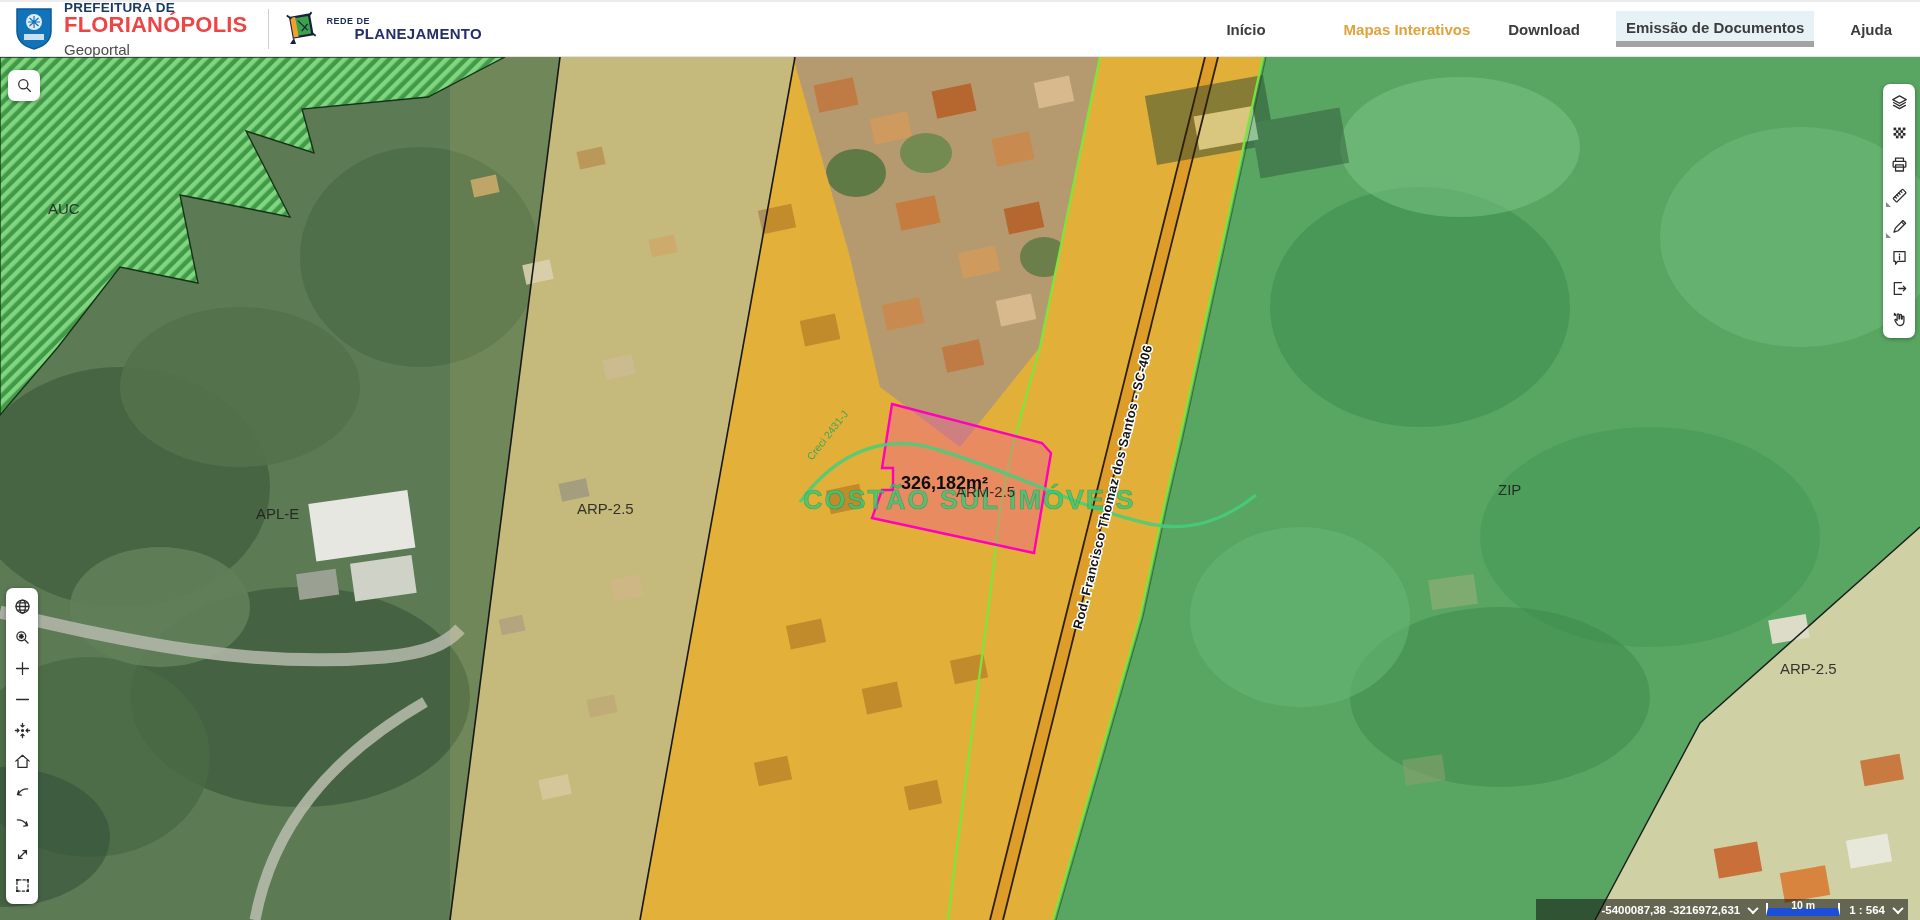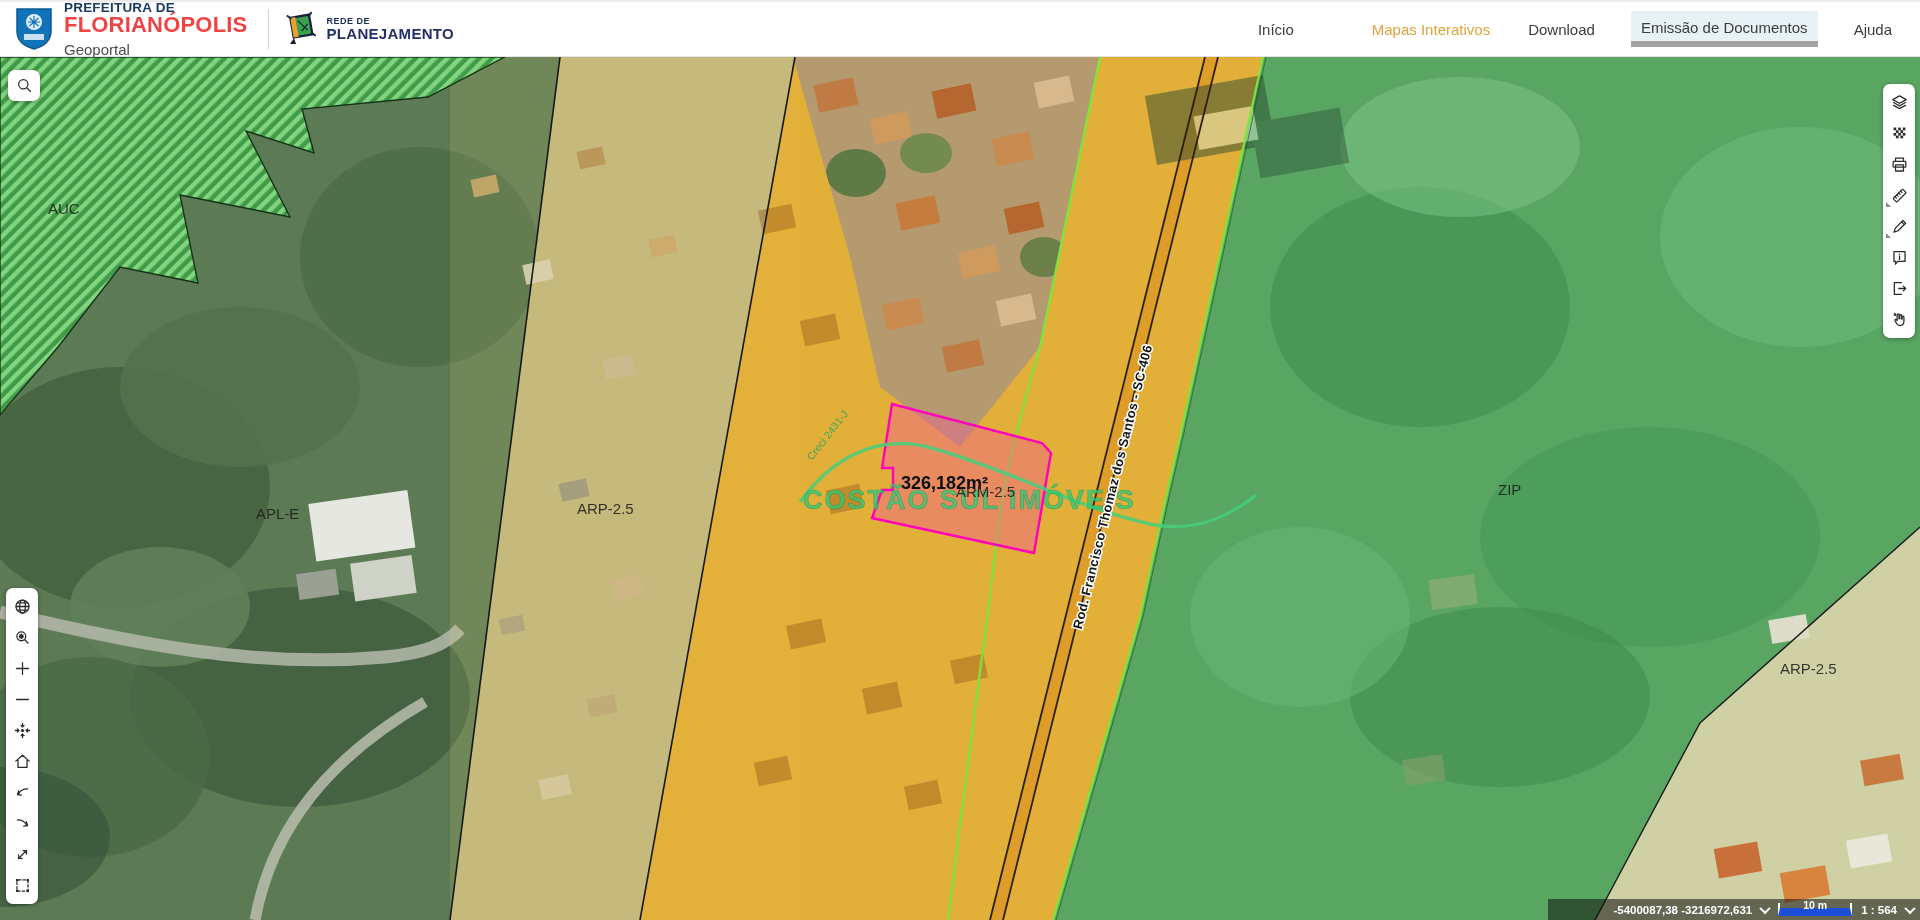--- a/index.html
+++ b/index.html
@@ -13,22 +13,22 @@
            display:flex; align-items:center; padding:0 26px 0 14px; z-index:30; }
   .logo-group { display:flex; align-items:center; gap:10px; }
   .logo-text { display:flex; flex-direction:column; line-height:1; }
   .logo-l1 { font-size:13.5px; font-weight:bold; color:#173a5e; letter-spacing:.2px; }
   .logo-l2 { font-size:22px; font-weight:bold; color:#ef4444; letter-spacing:.2px; }
   .logo-sub { font-size:15px; color:#4c4c4c; margin-top:6px; }
   .divider { width:1px; height:40px; background:#cfcfcf; margin:0 16px 0 20px; }
   .partner { display:flex; align-items:center; gap:8px; }
   .partner-text { line-height:1; }
   .partner-l1 { font-size:9px; font-weight:bold; color:#1b2b54; letter-spacing:.5px; }
-  .partner-l2 { font-size:15px; font-weight:bold; color:#242e6b; letter-spacing:.3px; }
-  nav { margin-left:auto; display:flex; align-items:center; gap:34px; font-size:15px; color:#3c3c3c; }
+  .partner-l2 { font-size:15px; font-weight:bold; color:#242e6b; letter-spacing:.3px;margin-left:28px; }
+  nav { margin-left:auto; display:flex; align-items:center; gap:34px; font-size:15px; color:#3c3c3c;font-weight:bold; }
   .nav-item { cursor:pointer; padding:8px 2px; white-space:nowrap; }
   .nav-item.active { color:#dfa33c;margin-left:40px; }
   .nav-item.selected { background:#e7f2f7; border-bottom:6px solid #a3a3a3; padding:8px 10px 5px 10px; }
 
   
   .map { position:absolute; top:57px; left:0; width:1920px; height:863px; background:#7a8f6d; }
   .map svg.canvas { display:block; width:100%; height:100%; }
 
   
   .panel { position:absolute; background:#fff; border-radius:7px;
@@ -38,21 +38,21 @@
               background:transparent; border:none; cursor:pointer; position:relative; }
   .tool-btn svg { width:19px; height:19px; stroke:#2b2b2b; fill:none;
                   stroke-width:1.6; stroke-linecap:round; stroke-linejoin:round; }
   .tool-btn .corner { position:absolute; left:3px; bottom:4px; width:0; height:0;
                       border-left:5px solid #8a8a8a; border-top:5px solid transparent; }
   .search-panel { left:8px; top:13px; }
   .left-toolbar { left:6px; top:531px; padding:3px 0; }
   .right-toolbar { right:5px; top:27px; padding:3px 0; }
 
   
-  .statusbar { position:absolute; right:0; bottom:0; height:21px; width:372px;
+  .statusbar { position:absolute; right:12px; bottom:0; height:21px; width:372px;
                background:rgba(15,15,15,.55); color:#fff; display:flex; align-items:center;
                justify-content:flex-end; gap:9px; padding:0 6px; font-size:11.5px;
                font-weight:bold; z-index:25; }
   .chev { width:8px; height:8px; border-right:2px solid #fff; border-bottom:2px solid #fff;
           transform:rotate(45deg) translate(-1px,-1px); cursor:pointer; flex:0 0 auto; }
   .scalebar { width:74px; height:13px; border-left:2px solid #fff; border-right:2px solid #fff;
               border-bottom:8px solid #1d4ed8; display:flex; align-items:flex-start; justify-content:center; }
   .scalebar span { font-size:10.5px; font-weight:bold; line-height:1; margin-top:-3px; }
 
   

